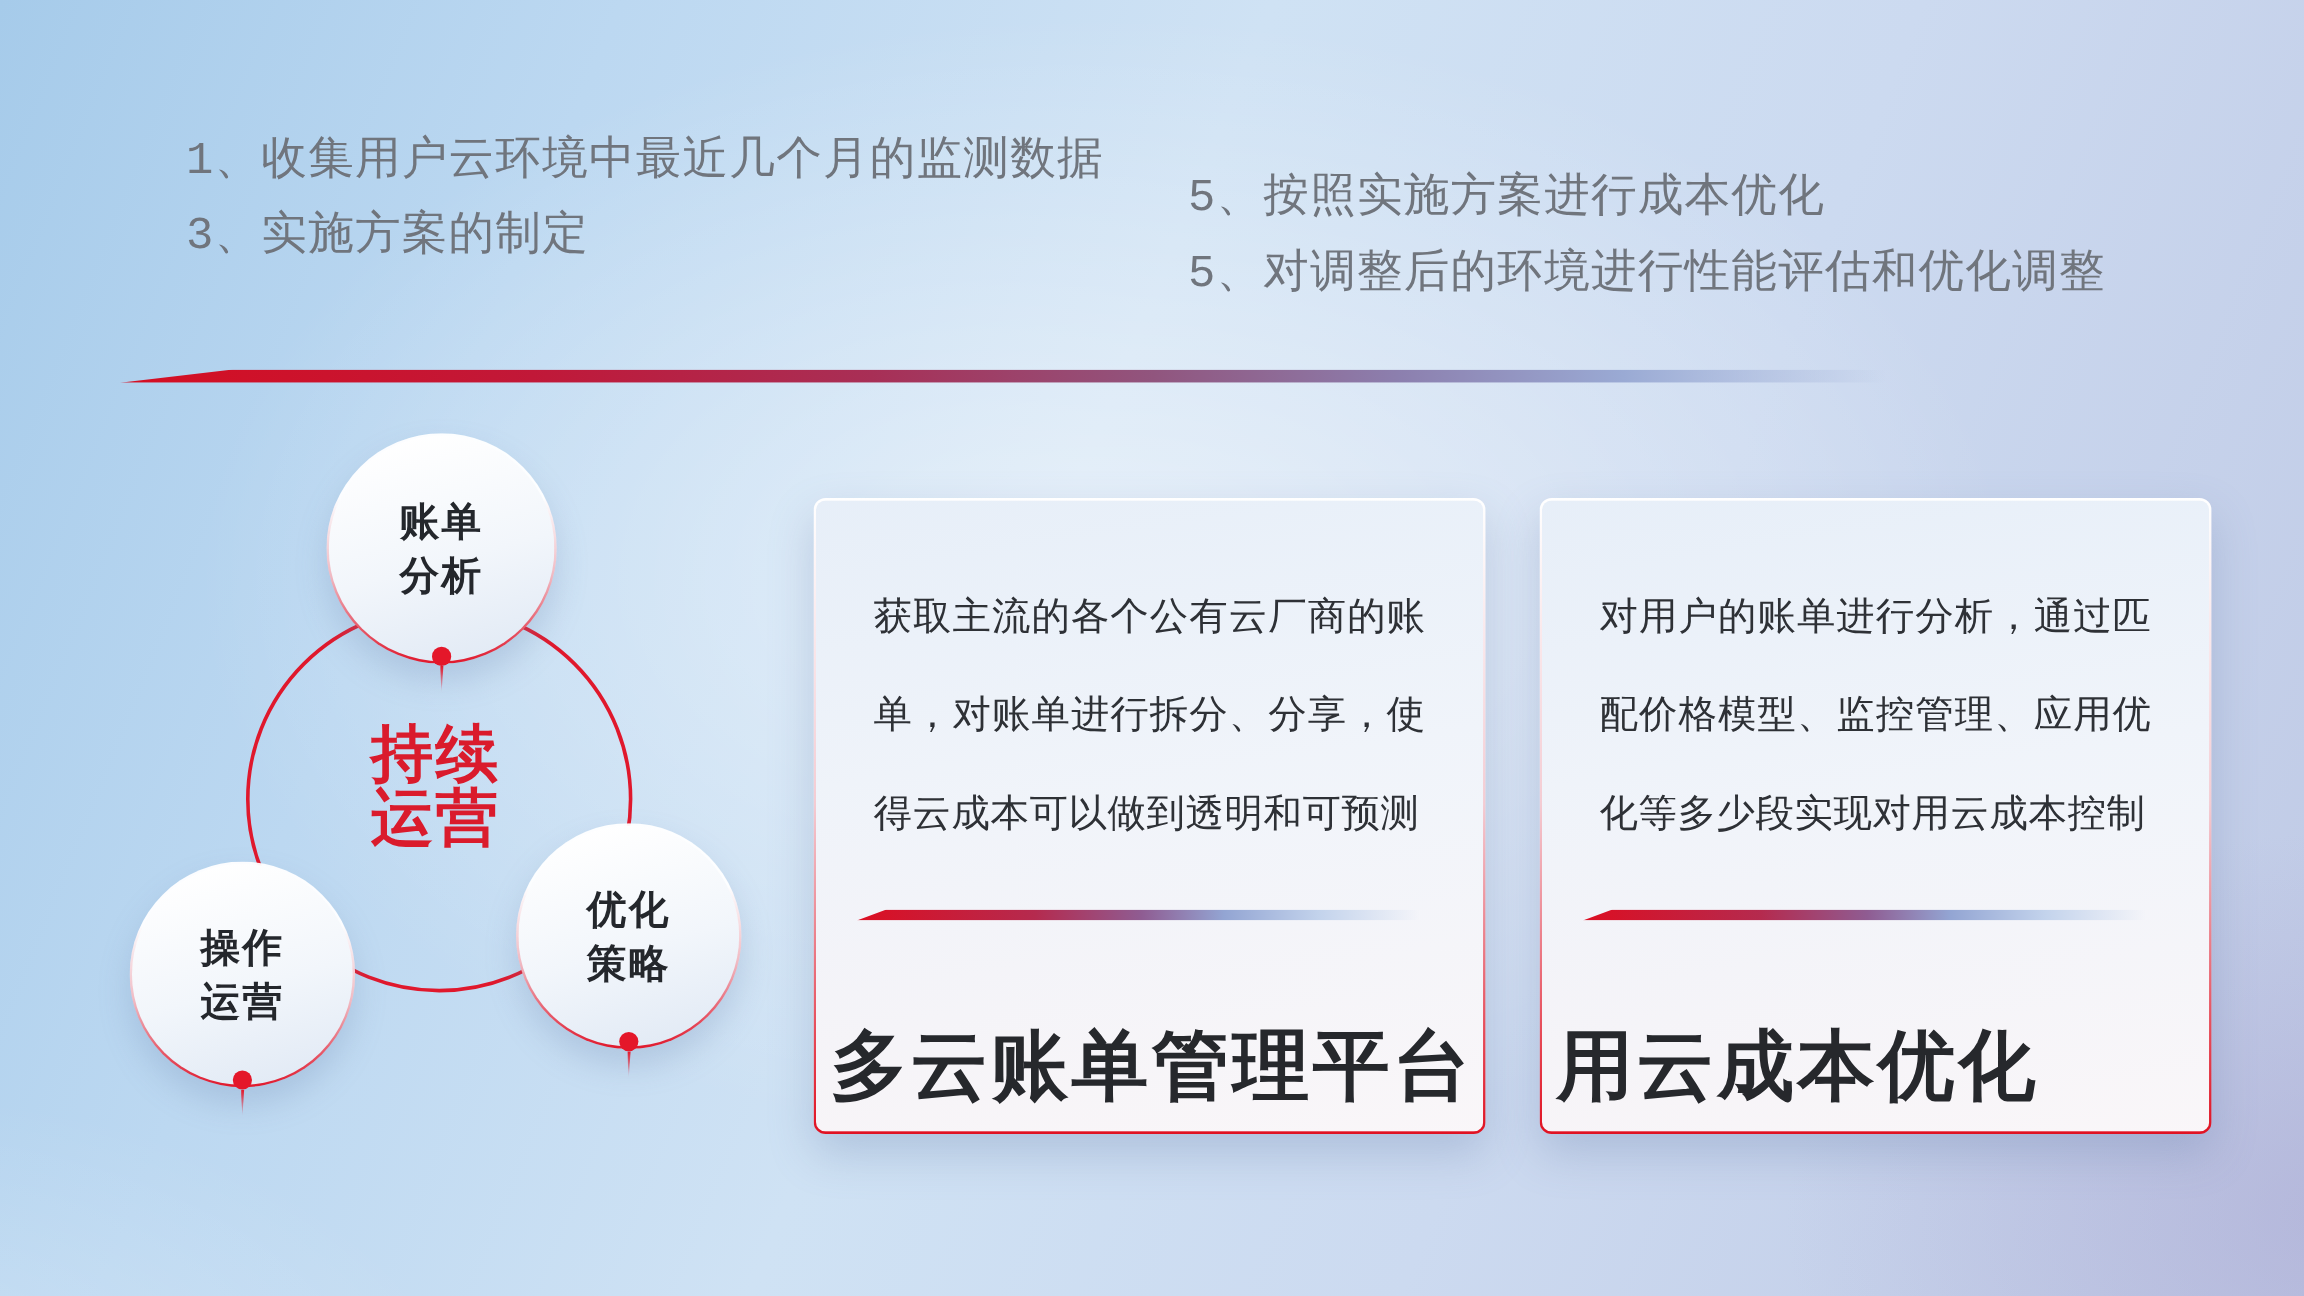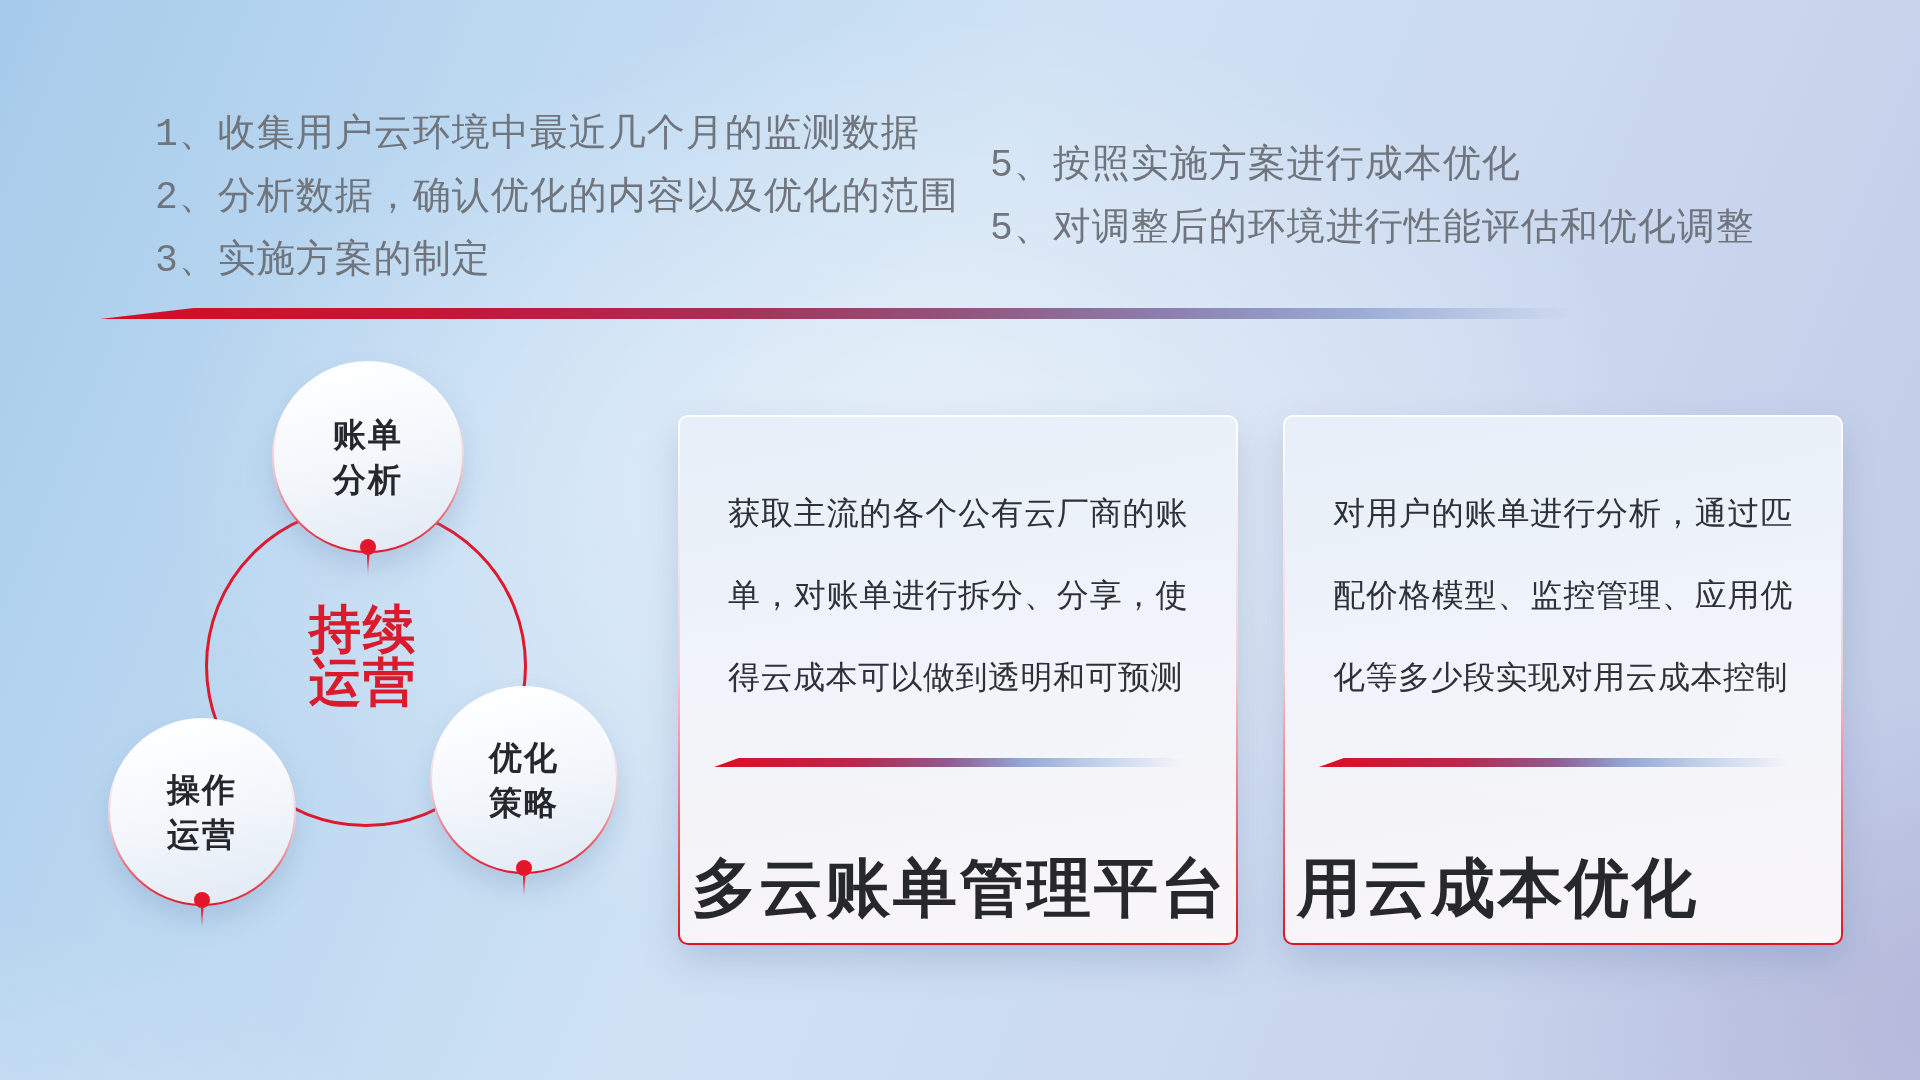--- a/index.html
+++ b/index.html
@@ -73,21 +73,20 @@
     text-align:left;font-size:64px;font-weight:700;color:#26282c;letter-spacing:3px;
   }
 </style>
 </head>
 <body>
 
 <div class="slide">
 
   <div class="step-list step-list-left">
     <div>1、收集用户云环境中最近几个月的监测数据</div>
-    <div>2、分析数据，确认优化的内容以及优化的范围</div>
     <div>3、实施方案的制定</div>
   </div>
 
   <div class="step-list step-list-right">
     <div>5、按照实施方案进行成本优化</div>
     <div>5、对调整后的环境进行性能评估和优化调整</div>
   </div>
 
   <div class="main-divider"></div>
 

